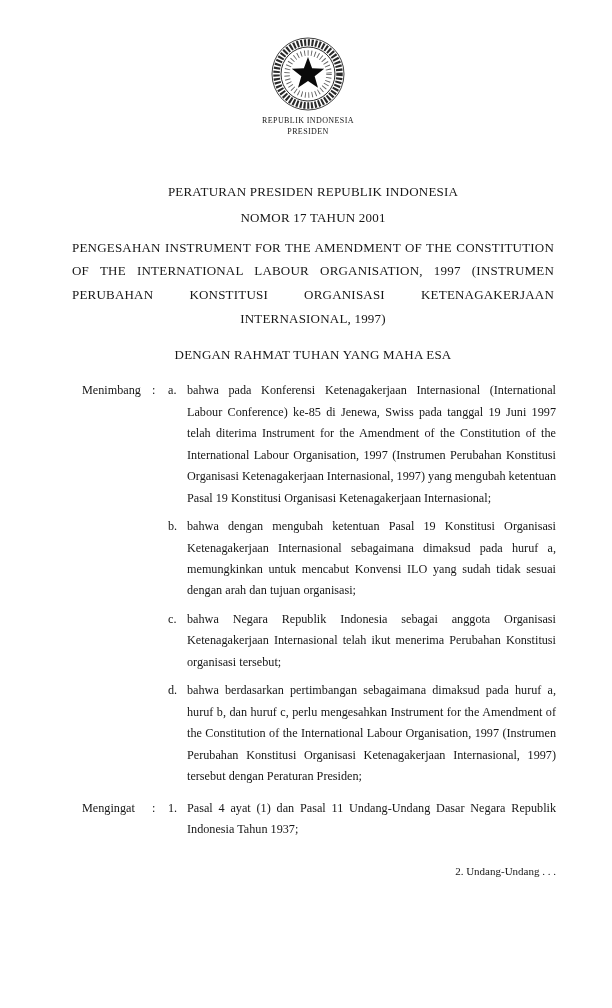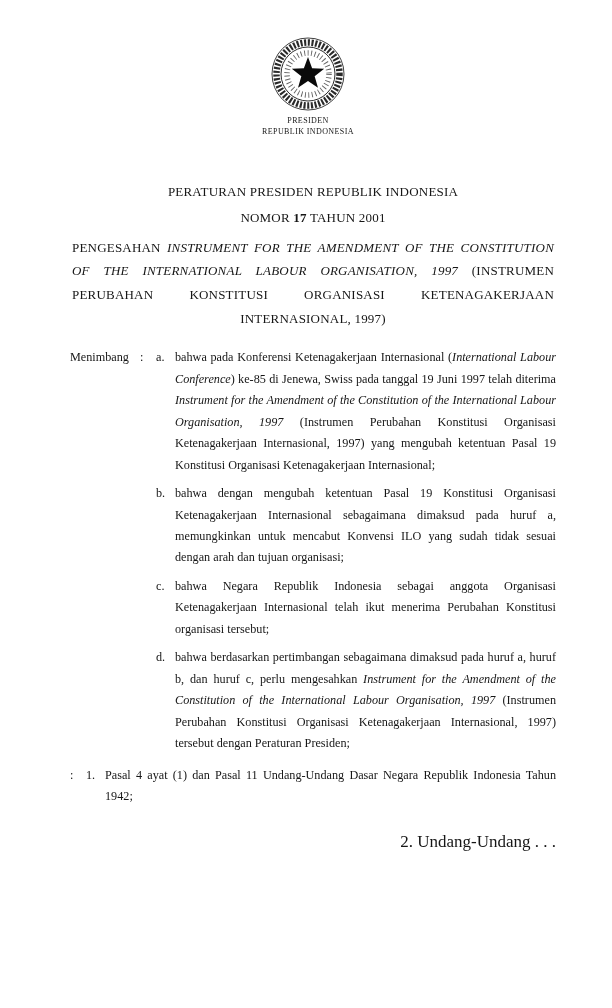--- a/index.html
+++ b/index.html
@@ -20,56 +20,57 @@
   .t-line { margin-bottom:10px; letter-spacing:.2px; }
   .t-subject {
     margin:2px 2px 0 2px;
     text-align:justify;
     text-align-last:center;
     line-height:1.82;
     letter-spacing:.2px;
   }
   .t-gap { margin-top:17px; }
   .body-block { margin-top:17px; font-size:12.2px; }
-  .clause { display:flex; margin-top:10px; }
+  .clause { display:flex; margin-top:10px;margin-left:12px; }
   .c-label { width:70px; flex:none; }
   .c-colon { width:16px; flex:none; text-align:left; }
   .c-items { flex:1; min-width:0; }
   .item { display:flex; margin-bottom:7px; }
   .item:last-child { margin-bottom:0; }
   .m { width:19px; flex:none; }
   .t { flex:1; min-width:0; text-align:justify; line-height:1.76; }
   .c-label, .c-colon, .m { line-height:1.76; }
-  .it { font-style:italic; }
-  .bd { font-weight:bold; }
-  .catchword { margin-top:24px; text-align:right; font-size:17px; }
+  .it { }
+  .bd { font-weight:normal; }
+  .catchword { margin-top:24px; text-align:right; font-size:11px; }
 </style>
 </head>
 <body>
 
 <div class="page">
 
   <div class="emblem">
     <svg width="76" height="76" viewBox="0 0 76 76">
       <circle cx="38" cy="38" r="36" fill="none" stroke="#2a2a2a" stroke-width="0.9"></circle>
       <circle cx="38" cy="38" r="31.5" fill="none" stroke="#2a2a2a" stroke-width="6.5" stroke-dasharray="2.1,1.6"></circle>
       <circle cx="38" cy="38" r="27" fill="none" stroke="#2a2a2a" stroke-width="1"></circle>
       <circle cx="38" cy="38" r="21" fill="none" stroke="#3a3a3a" stroke-width="5.5" stroke-dasharray="0.9,2.6" opacity="0.8"></circle>
       <path d="M38,21 L42.11,32.34 L54.17,32.75 L44.66,40.16 L47.99,51.75 L38,45 L28.01,51.75 L31.34,40.16 L21.83,32.75 L33.89,32.34 Z" fill="#0a0a0a"></path>
     </svg>
     <div class="agency">
+      <div>REPUBLIK INDONESIA</div>
       <div>PRESIDEN</div>
-      <div>REPUBLIK INDONESIA</div>
     </div>
   </div>
 
   <div class="title-block">
     <div class="t-line">PERATURAN PRESIDEN REPUBLIK INDONESIA</div>
     <div class="t-line"><span>NOMOR </span><span class="bd">17</span><span>  TAHUN 2001</span></div>
     <div class="t-subject"><span>PENGESAHAN </span><span class="it">INSTRUMENT FOR THE AMENDMENT OF THE CONSTITUTION OF THE INTERNATIONAL LABOUR ORGANISATION, 1997</span><span> (INSTRUMEN PERUBAHAN KONSTITUSI ORGANISASI KETENAGAKERJAAN INTERNASIONAL, 1997)</span></div>
+    <div class="t-line t-gap">DENGAN RAHMAT TUHAN YANG MAHA ESA</div>
   </div>
 
   <div class="body-block">
 
     <div class="clause">
       <div class="c-label">Menimbang</div>
       <div class="c-colon">:</div>
       <div class="c-items">
         <div class="item">
           <div class="m">a.</div>
@@ -84,25 +85,26 @@
           <div class="t"><span>bahwa Negara Republik Indonesia sebagai anggota Organisasi Ketenagakerjaan Internasional telah ikut menerima Perubahan Konstitusi organisasi tersebut;</span></div>
         </div>
         <div class="item">
           <div class="m">d.</div>
           <div class="t"><span>bahwa berdasarkan pertimbangan sebagaimana dimaksud pada huruf a, huruf b, dan huruf c, perlu mengesahkan </span><span class="it">Instrument for the Amendment of the Constitution of the International Labour Organisation, 1997</span><span> (Instrumen Perubahan Konstitusi Organisasi Ketenagakerjaan Internasional, 1997) tersebut dengan Peraturan Presiden;</span></div>
         </div>
       </div>
     </div>
 
     <div class="clause">
+      <div class="c-label">Mengingat</div>
       <div class="c-colon">:</div>
       <div class="c-items">
         <div class="item">
           <div class="m">1.</div>
-          <div class="t"><span>Pasal 4 ayat (1) dan Pasal 11 Undang-Undang Dasar Negara Republik Indonesia Tahun 1942;</span></div>
+          <div class="t"><span>Pasal 4 ayat (1) dan Pasal 11 Undang-Undang Dasar Negara Republik Indonesia Tahun 1937;</span></div>
         </div>
       </div>
     </div>
 
     <div class="catchword">2.  Undang-Undang . . .</div>
 
   </div>
 
 </div>
 

